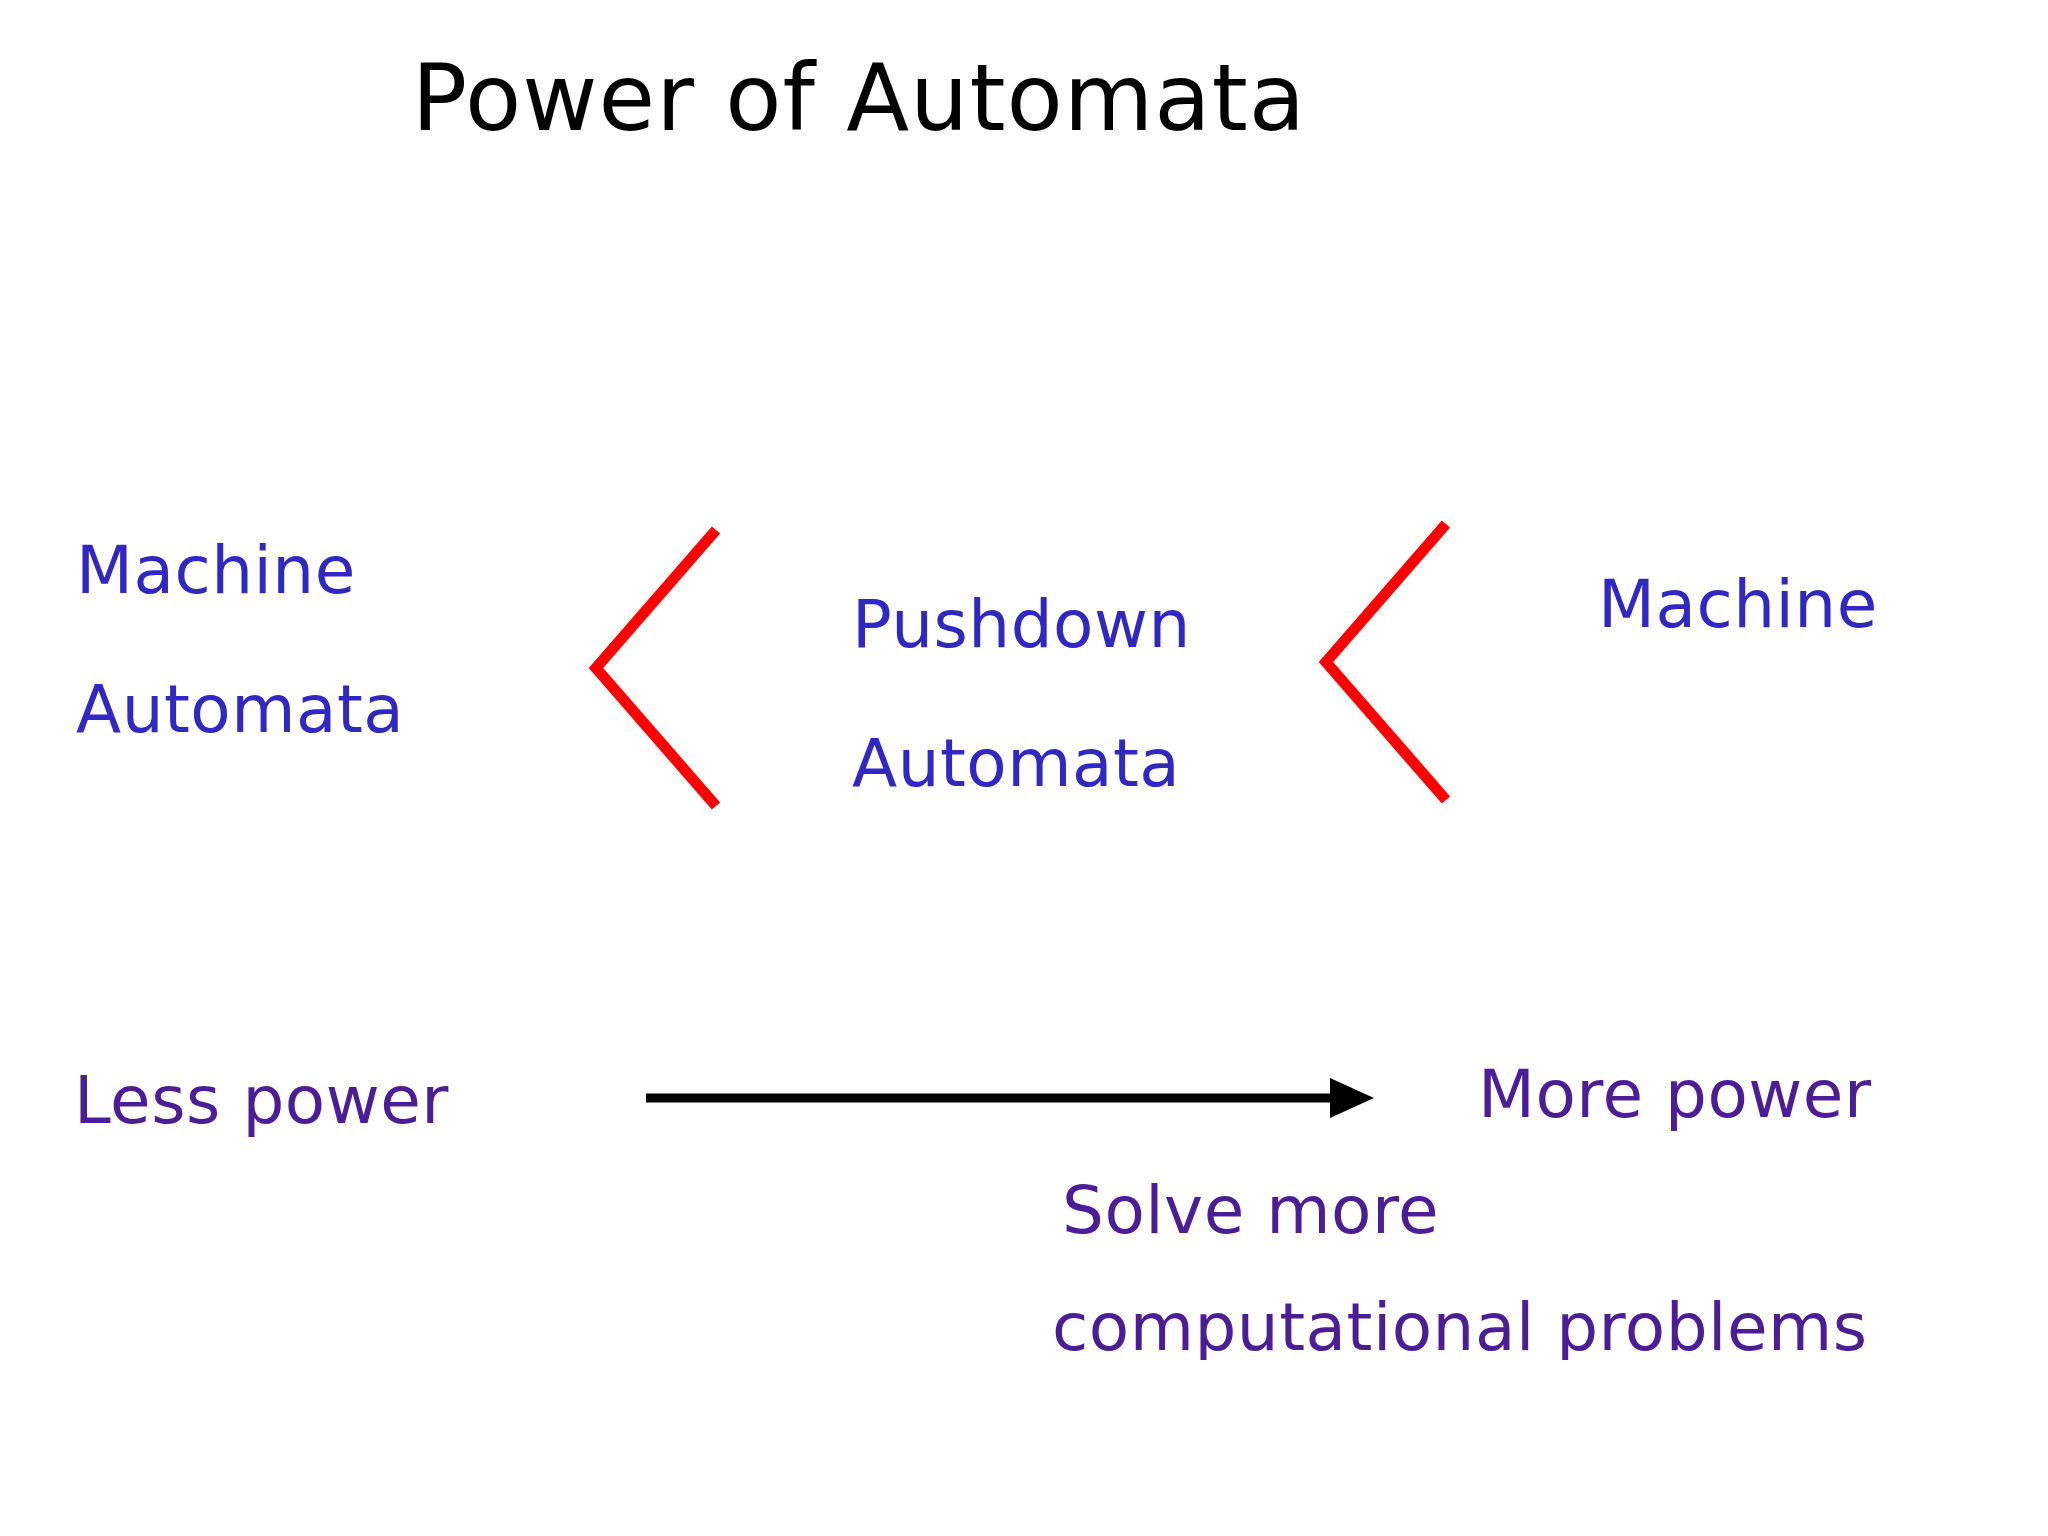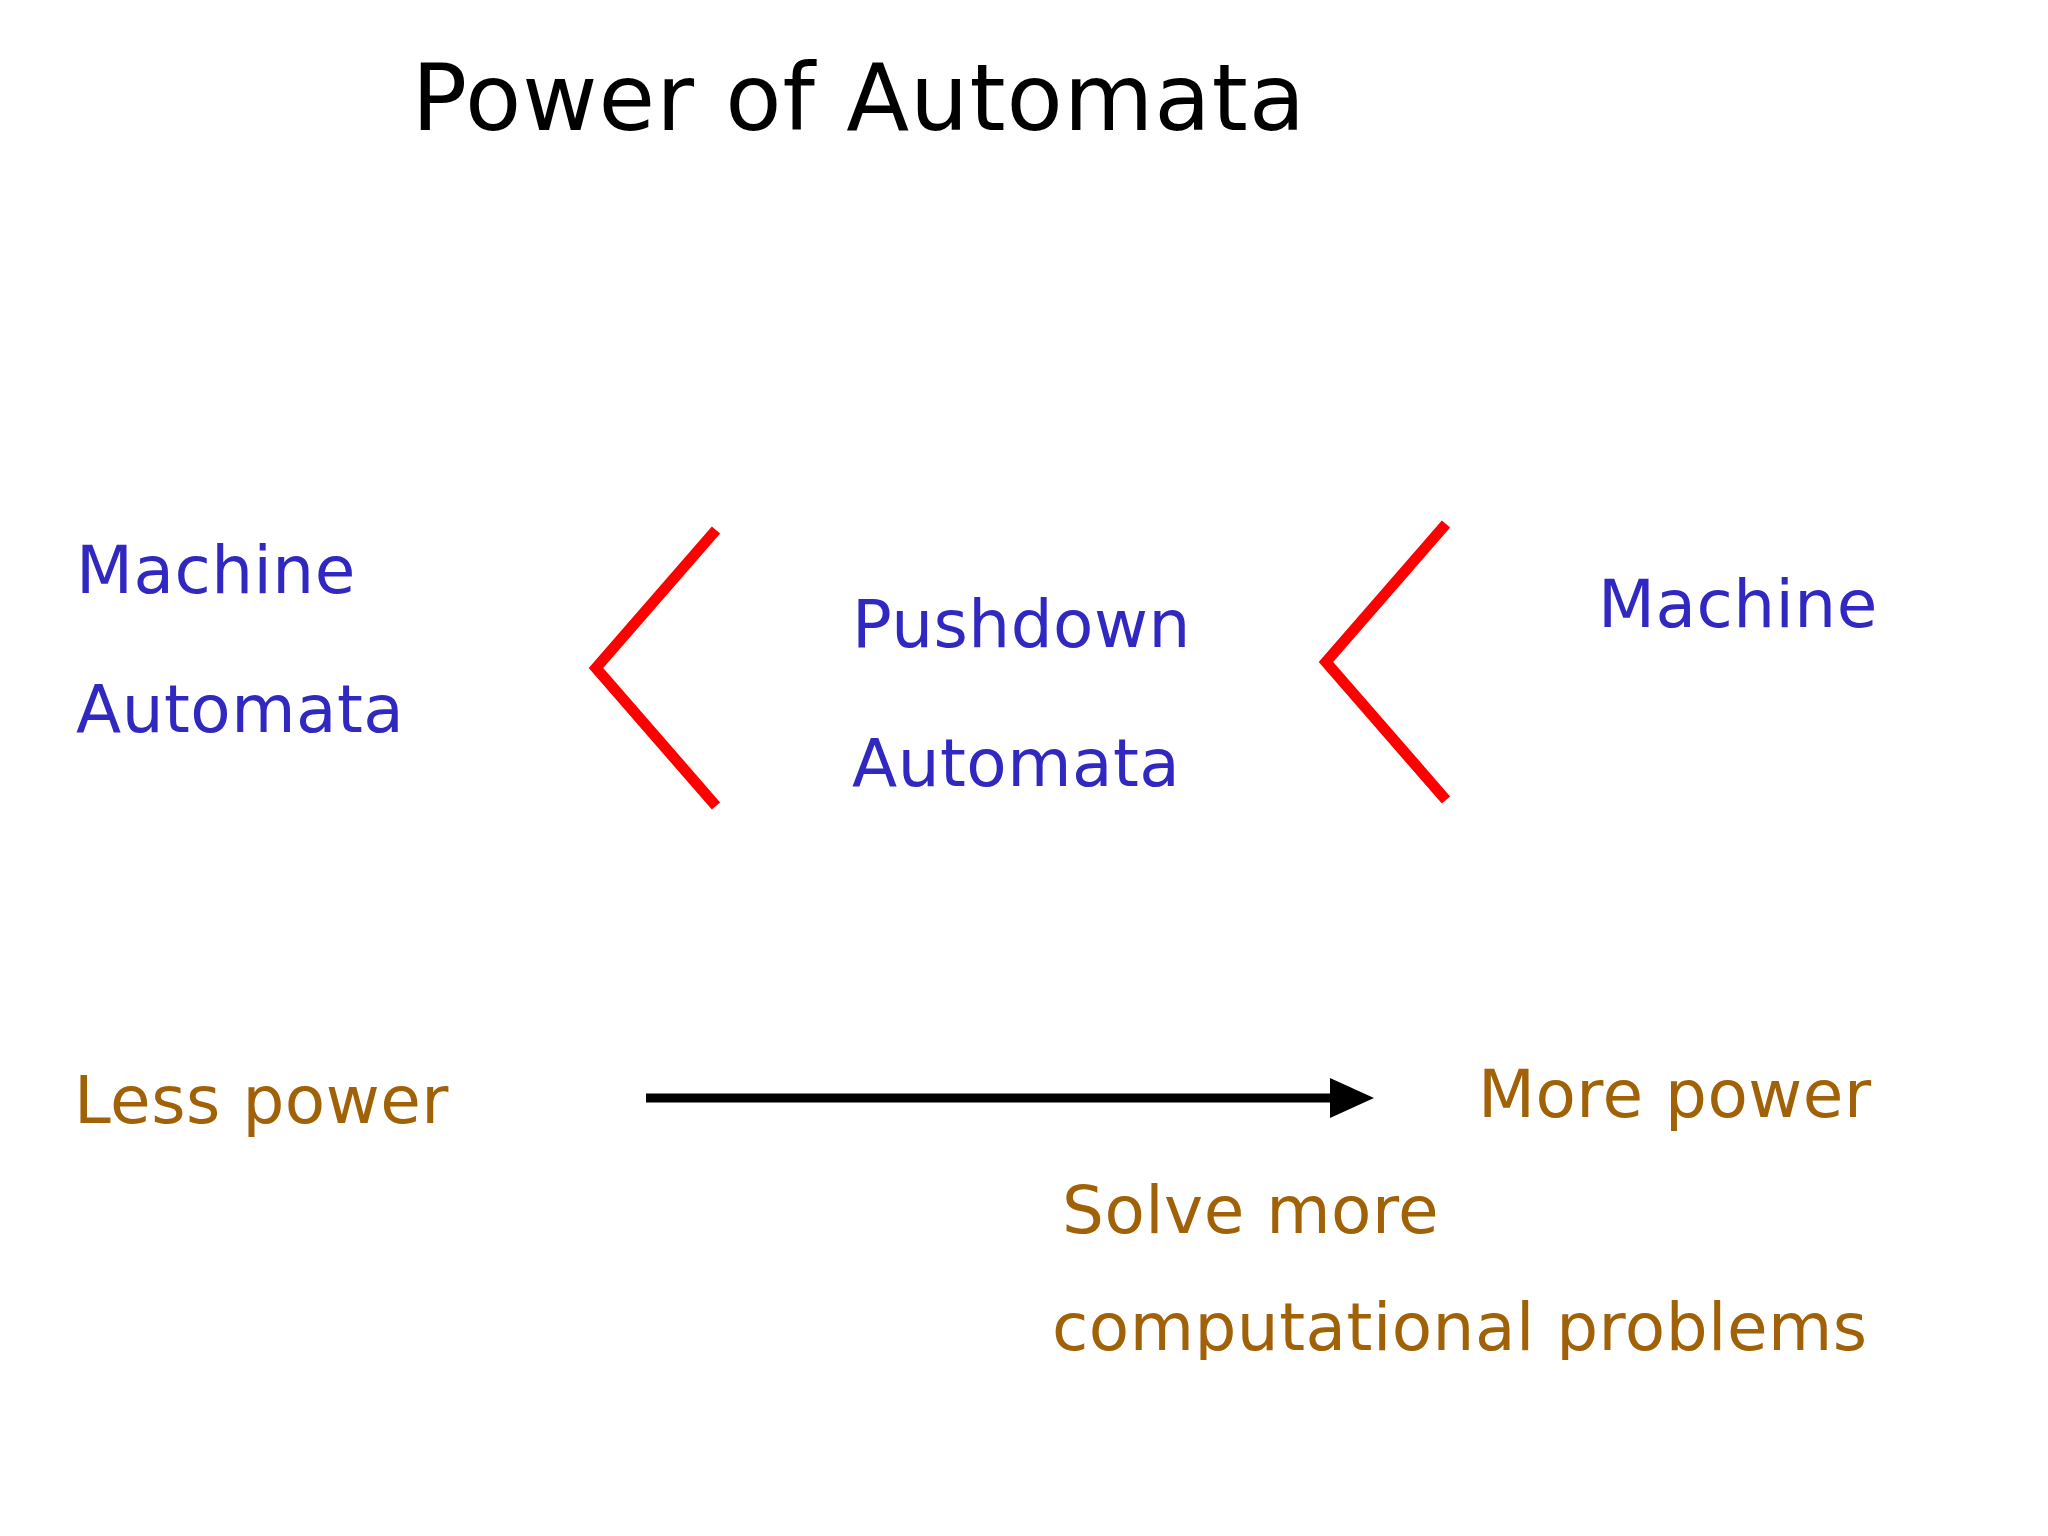--- a/index.html
+++ b/index.html
@@ -31,21 +31,21 @@
     letter-spacing: 1px;
     line-height: 1.1;
     white-space: nowrap;
     padding-right: 330px;
     box-sizing: border-box;
   }
 
   
   .blue-label {
     position: absolute;
-    color: #a16207;
+    color: #4c1d95;
     font-family: "DejaVu Sans", sans-serif;
     font-size: 66px;
     font-weight: 400;
     line-height: 1.0;
     white-space: nowrap;
     letter-spacing: 0.5px;
   }
 
   
   .label-group {

